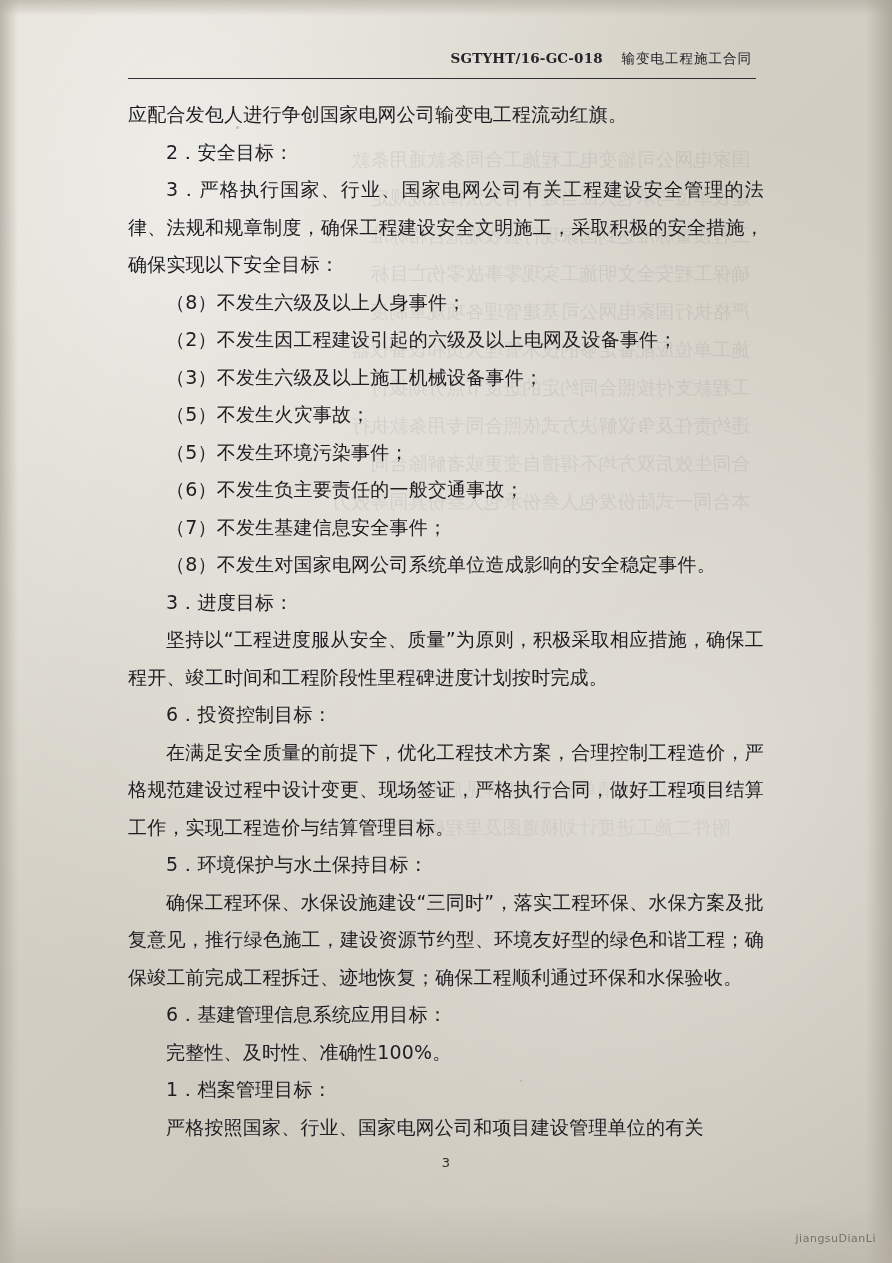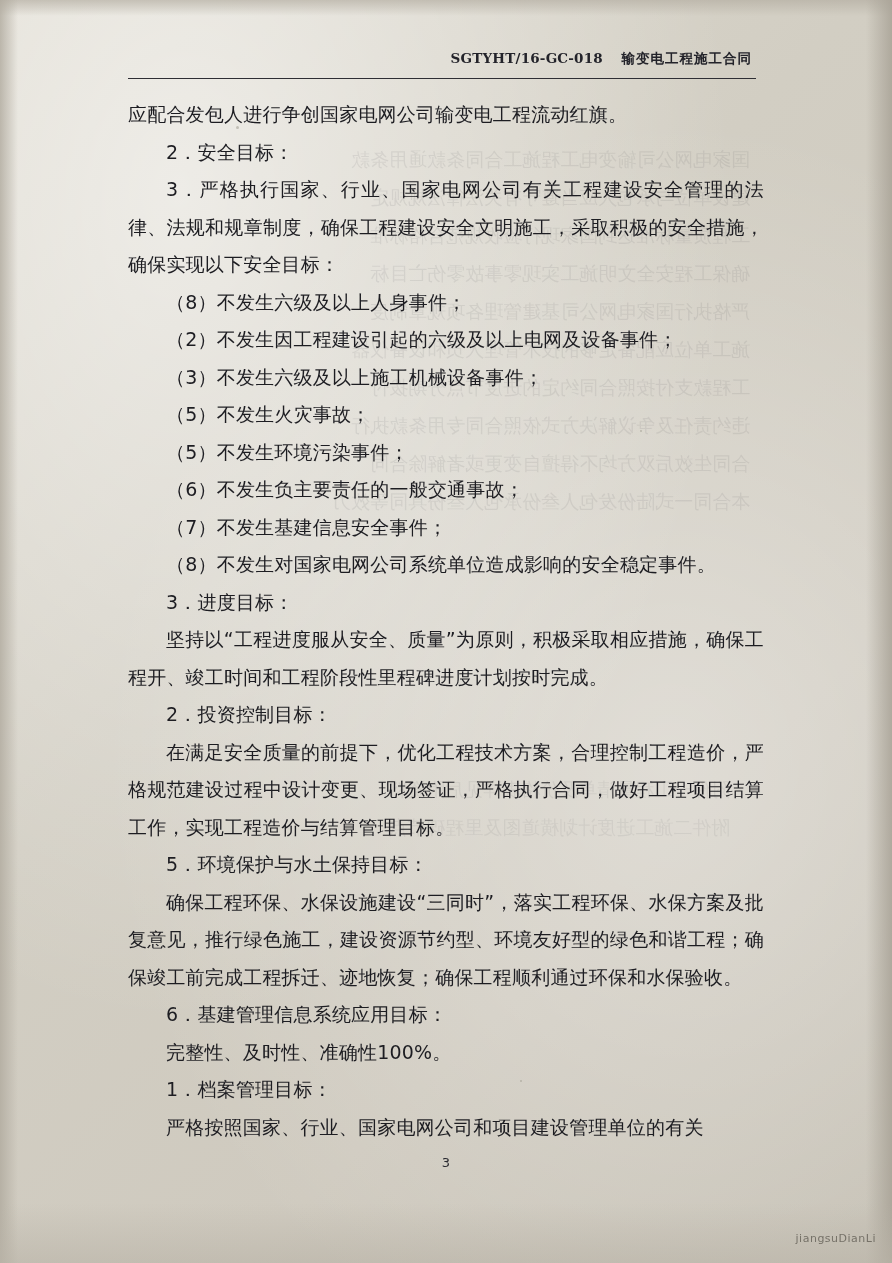--- a/index.html
+++ b/index.html
@@ -67,21 +67,21 @@
     white-space: nowrap;
   }
   .header .doc-code {
     font-family: "DejaVu Serif", "Liberation Serif", serif;
     font-weight: 600;
     letter-spacing: 0.2px;
     margin-top: 16px;
   }
   .header .doc-title {
     font-family: "DejaVu Sans", "Liberation Sans", sans-serif;
-    font-weight: 700;
+    font-weight: 400;
     margin-left: 14px;
     letter-spacing: 1px;
     margin-top: 26px;
   }
   .header-rule {
     position: absolute;
     left: 128px;
     top: 78px;
     width: 628px;
     height: 1px;
@@ -211,21 +211,21 @@
     <p class="para indent1">（8）不发生六级及以上人身事件；</p>
     <p class="para indent1">（2）不发生因工程建设引起的六级及以上电网及设备事件；</p>
     <p class="para indent1">（3）不发生六级及以上施工机械设备事件；</p>
     <p class="para indent1">（5）不发生火灾事故；</p>
     <p class="para indent1">（5）不发生环境污染事件；</p>
     <p class="para indent1">（6）不发生负主要责任的一般交通事故；</p>
     <p class="para indent1">（7）不发生基建信息安全事件；</p>
     <p class="para indent1">（8）不发生对国家电网公司系统单位造成影响的安全稳定事件。</p>
     <p class="para indent1">3．进度目标：</p>
     <p class="para indent1">坚持以“工程进度服从安全、质量”为原则，积极采取相应措施，确保工程开、竣工时间和工程阶段性里程碑进度计划按时完成。</p>
-    <p class="para indent1">2．投资控制目标：</p>
+    <p class="para indent1">6．投资控制目标：</p>
     <p class="para indent1">在满足安全质量的前提下，优化工程技术方案，合理控制工程造价，严格规范建设过程中设计变更、现场签证，严格执行合同，做好工程项目结算工作，实现工程造价与结算管理目标。</p>
     <p class="para indent1">5．环境保护与水土保持目标：</p>
     <p class="para indent1">确保工程环保、水保设施建设“三同时”，落实工程环保、水保方案及批复意见，推行绿色施工，建设资源节约型、环境友好型的绿色和谐工程；确保竣工前完成工程拆迁、迹地恢复；确保工程顺利通过环保和水保验收。</p>
     <p class="para indent1">6．基建管理信息系统应用目标：</p>
     <p class="para indent1">完整性、及时性、准确性100%。</p>
     <p class="para indent1">1．档案管理目标：</p>
     <p class="para indent1">严格按照国家、行业、国家电网公司和项目建设管理单位的有关</p>
   </div>
 
   <div class="page-number">3</div>

